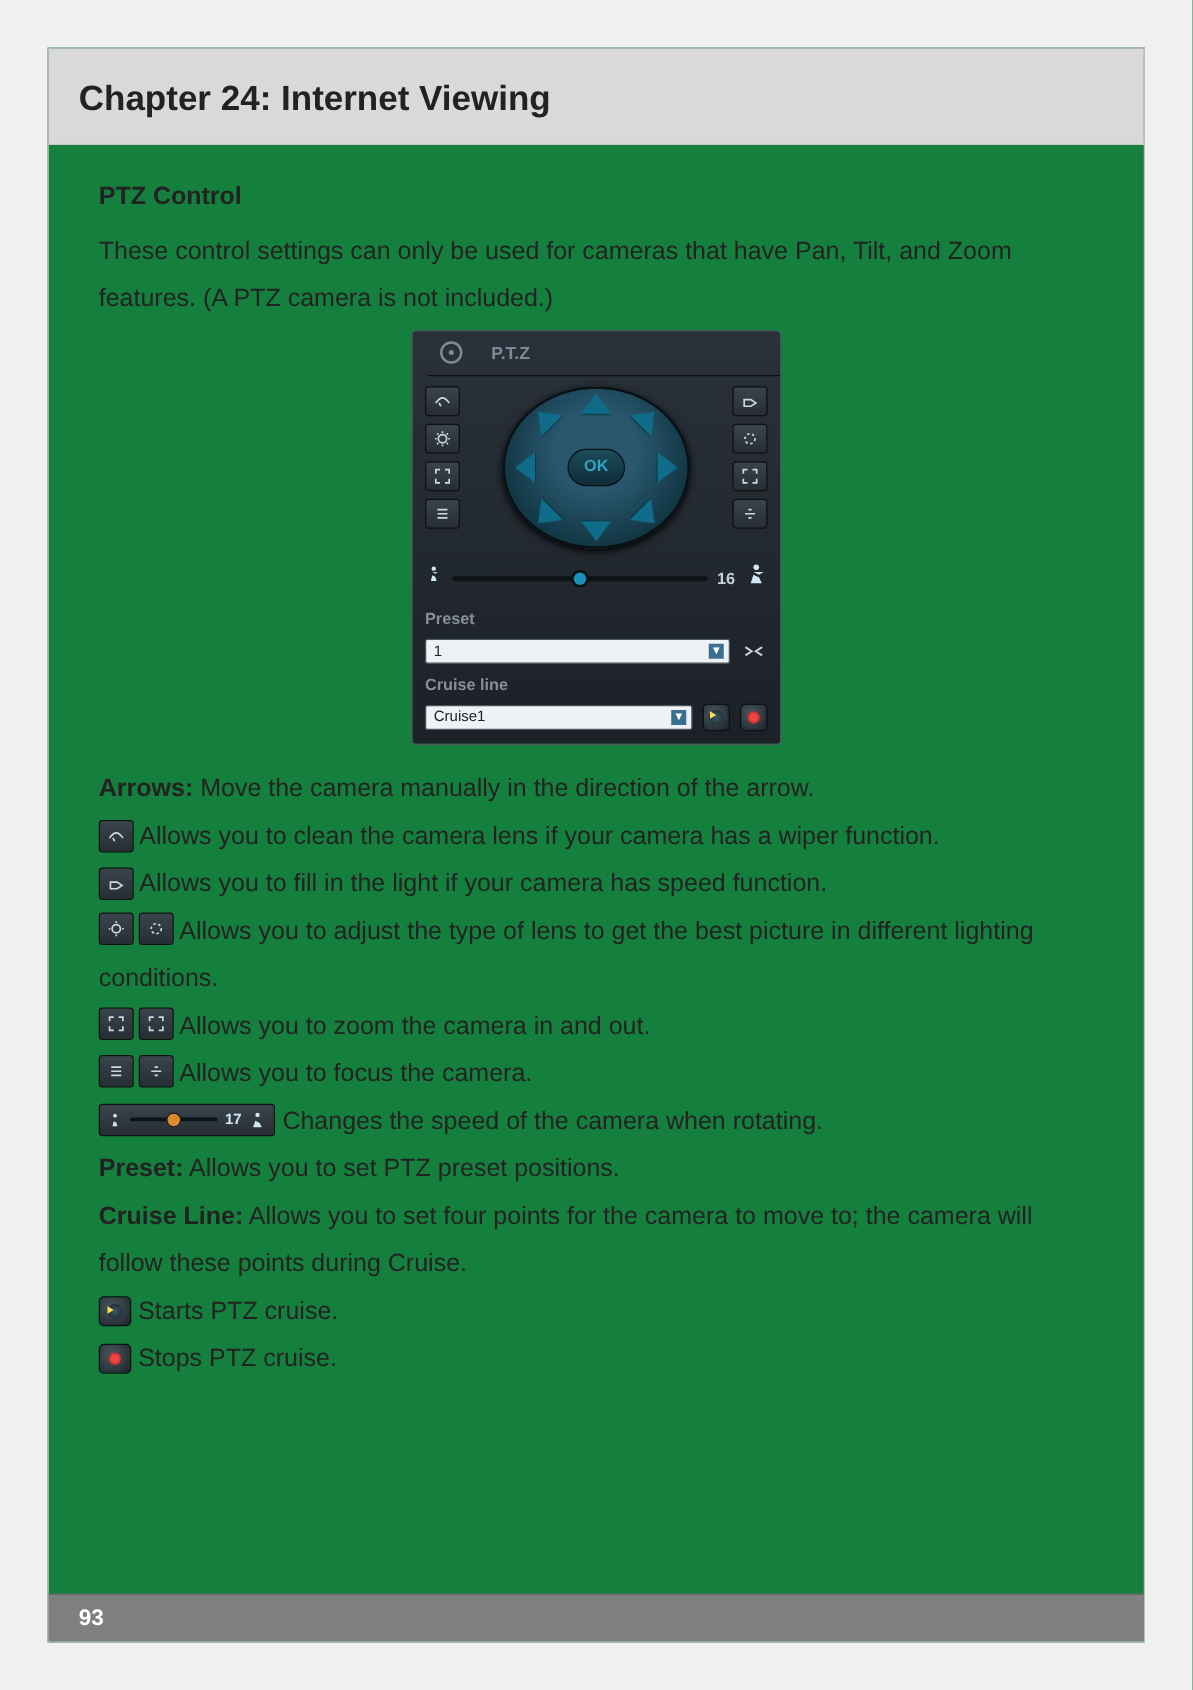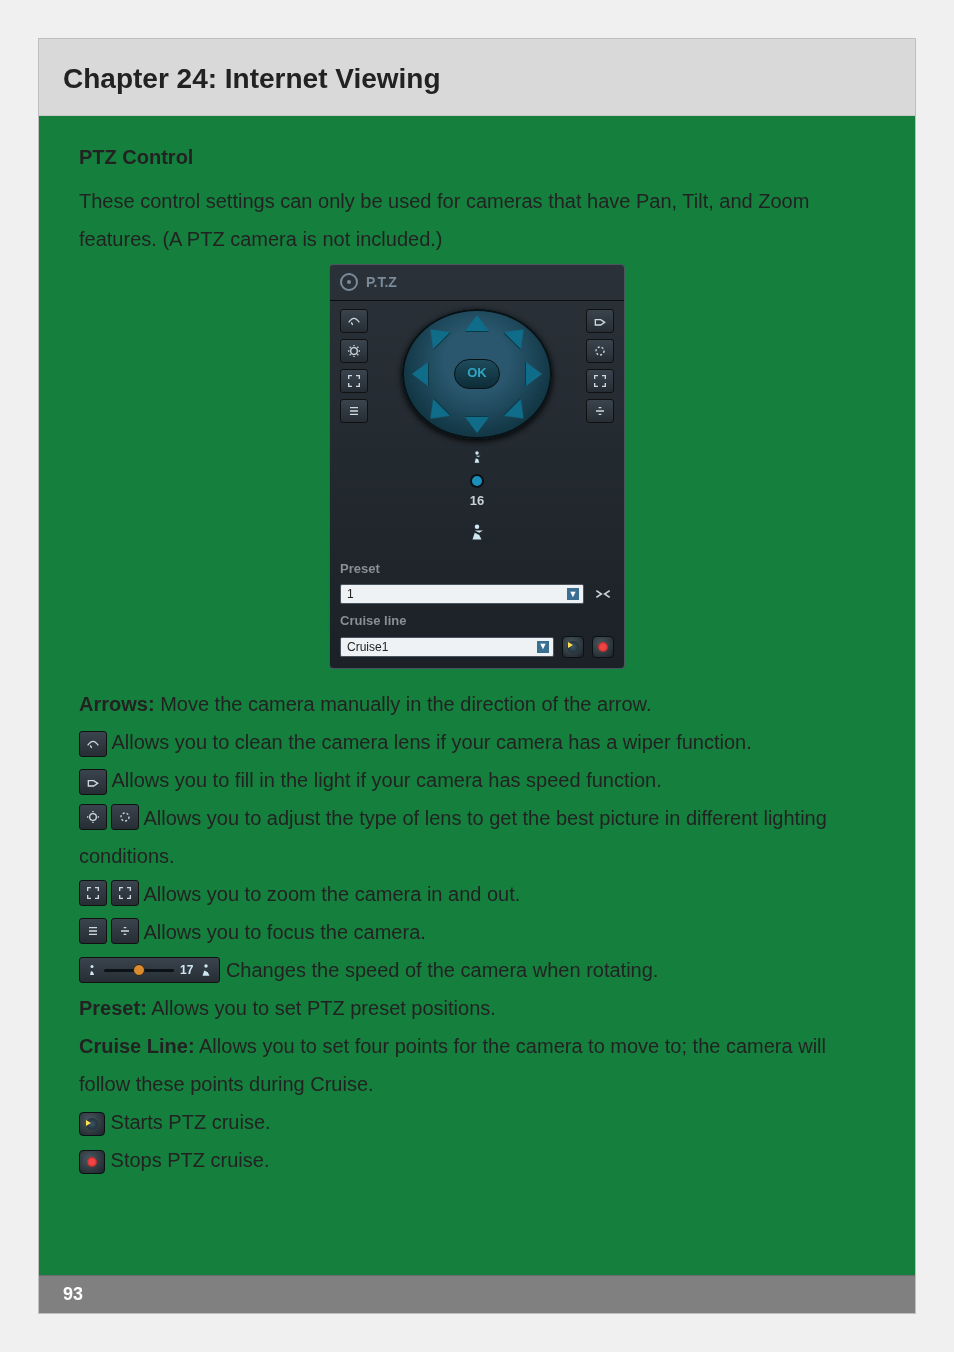--- a/index.html
+++ b/index.html
@@ -48,26 +48,27 @@
   .ptz-panel {
     width: 296px;
     background: linear-gradient(to bottom, #2a3138, #1b2127);
     border: 1px solid #4a5560;
     border-radius: 4px;
     padding-bottom: 8px;
   }
   .ptz-header {
     display: flex;
     align-items: center;
-    gap: 8px;
+    gap: 23px;
     padding: 4px 10px;
     color: #7b8a99;
     font-weight: bold;
     font-size: 14px;
     border-bottom: 1px solid #0b0e11;
+    margin-left: 12px;
   }
   .ptz-header .target {
     width: 18px; height:18px; border:2px solid #7b8a99; border-radius:50%;
     position:relative; display:inline-block;
   }
   .ptz-header .target:after{content:"";position:absolute;left:50%;top:50%;width:4px;height:4px;background:#7b8a99;border-radius:50%;transform:translate(-50%,-50%);}
   .ptz-body {
     display: flex;
     align-items: flex-start;
     gap: 6px;
@@ -110,21 +111,21 @@
   .arrow.dr{right:22px;bottom:18px;transform:rotate(135deg);}
   .okbtn{
     position:absolute;left:50%;top:50%;transform:translate(-50%,-50%);
     width:46px;height:30px;border-radius:15px;
     background:linear-gradient(to bottom,#1e4b5c,#0d2c37);
     border:1px solid #0a1114;color:#2fa5c2;font-weight:bold;font-size:13px;
     display:flex;align-items:center;justify-content:center;
   }
   .slider-row{
     display:flex;align-items:center;gap:8px;padding:6px 10px 4px;
-    color:#c8d0d8;font-size:13px;font-weight:bold;flex-direction:column;
+    color:#c8d0d8;font-size:13px;font-weight:bold;
   }
   .slider-row .person{color:#cfe7f2}
   .slider-track{flex:1;height:4px;background:#0c1317;border-radius:2px;position:relative}
   .slider-thumb{position:absolute;left:50%;top:50%;transform:translate(-50%,-50%);width:14px;height:14px;border-radius:50%;background:#1a8fbc;border:2px solid #0a1114}
   .panel-field{padding:2px 10px}
   .panel-label{color:#888f96;font-size:13px;font-weight:bold;margin-bottom:2px;display:block}
   .panel-row{display:flex;align-items:center;gap:8px}
   .panel-select{
     flex: 1;
     height:20px;background:#eef2f5;border:1px solid #4a5560;border-radius:2px;

